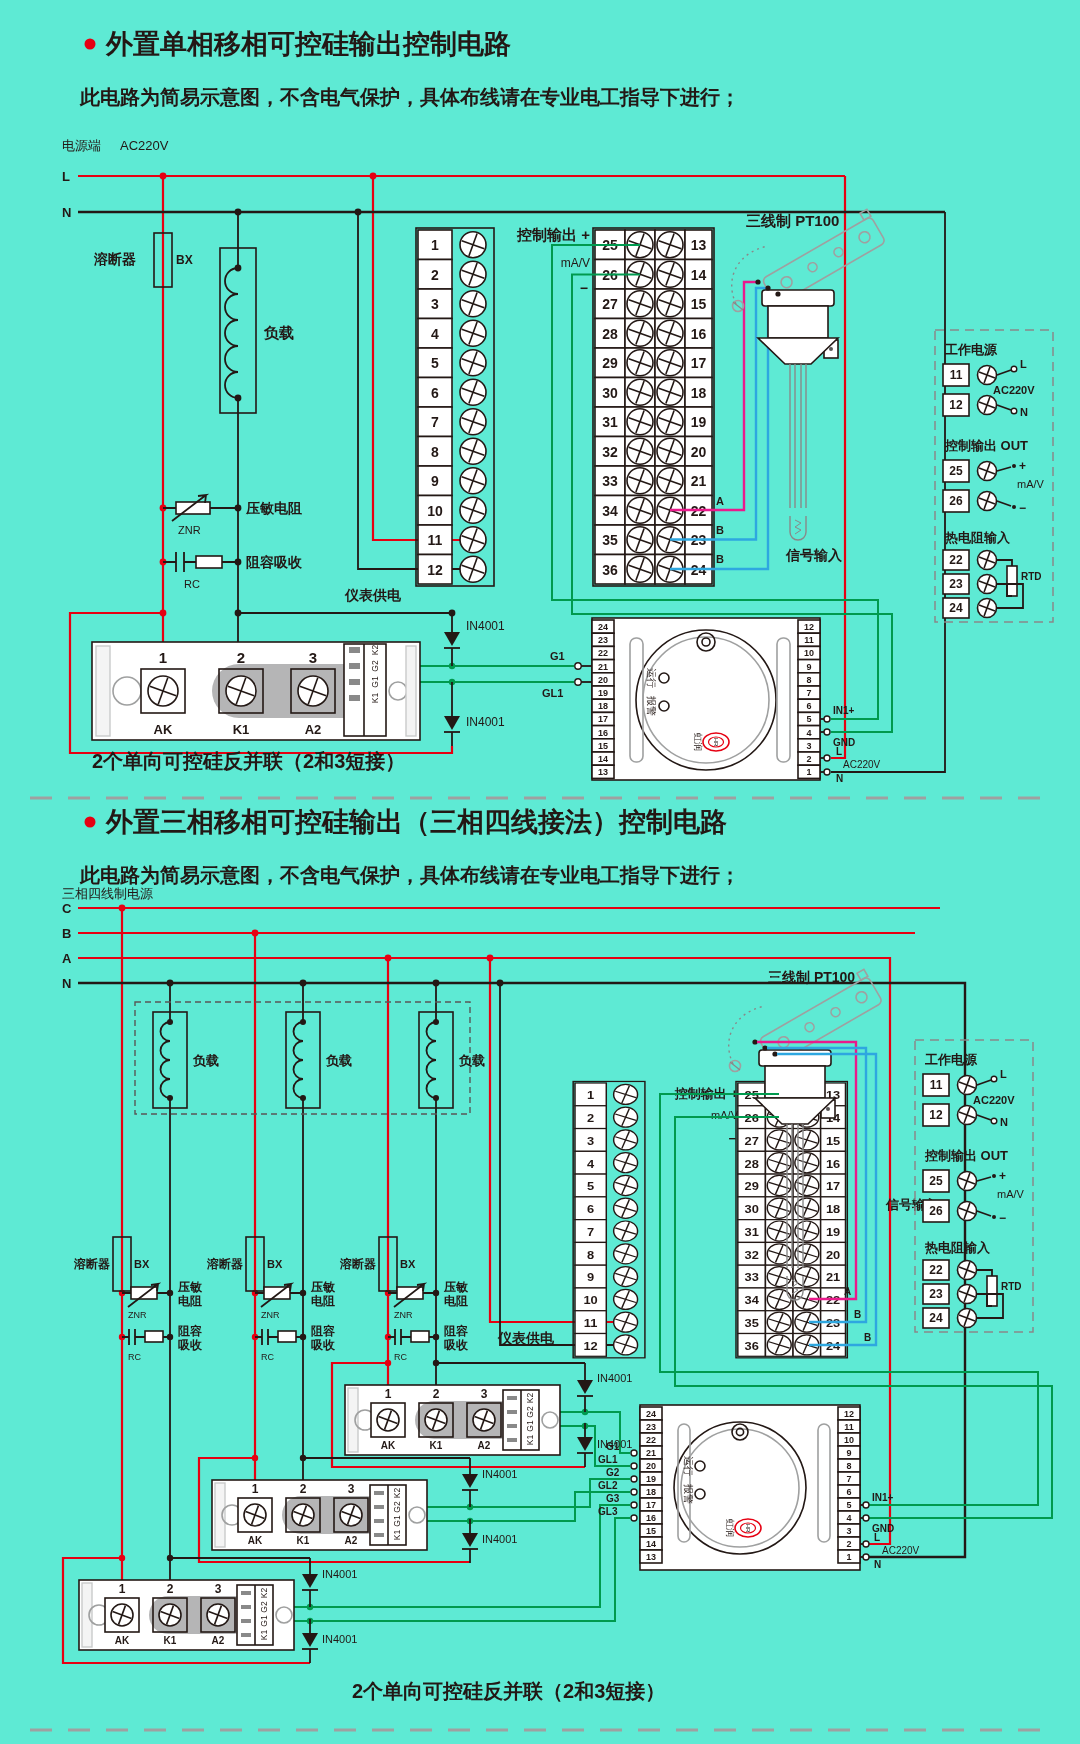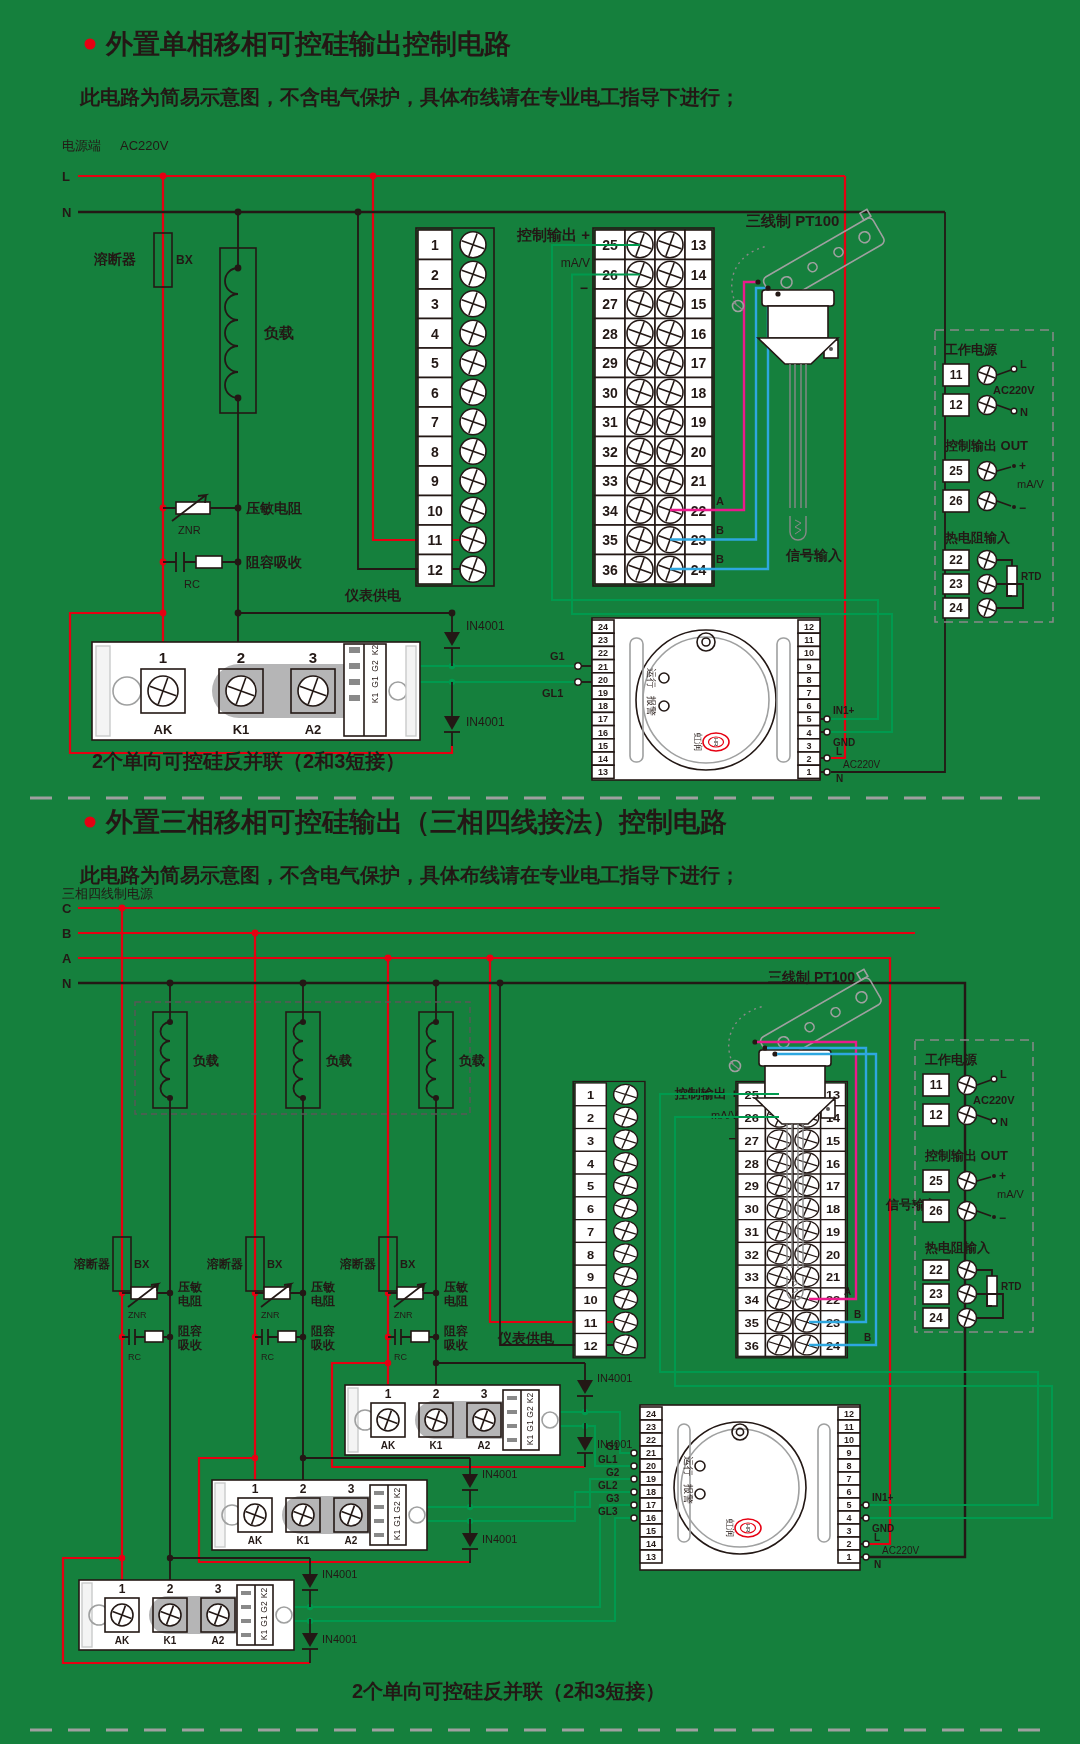--- a/index.html
+++ b/index.html
@@ -1,16 +1,16 @@
 <!DOCTYPE html>
 <html><head>
 <meta charset="utf-8">
 <style>
   html,body{margin:0;padding:0;background:#fff;}
-  .canvas{position:relative;width:1080px;height:1744px;background:#15803d;overflow:hidden;
+  .canvas{position:relative;width:1080px;height:1744px;background:#5eead4;overflow:hidden;
           font-family:"Liberation Sans",sans-serif;}
   svg text{font-family:"Liberation Sans",sans-serif;fill:#231815;}
   .tb{font-weight:bold;}
   .title{font-size:27px;font-weight:bold;}
   .warn{font-size:20px;font-weight:bold;}
   .t15{font-size:15px;}.t14{font-size:14px;}.t13{font-size:13px;}
   .t12{font-size:12px;}.t11{font-size:11px;}.t10{font-size:10px;}.t9{font-size:9px;}.t8{font-size:8.5px;}
   .tn{font-size:14px;font-weight:bold;text-anchor:middle;}
   .ts{font-size:9px;font-weight:bold;text-anchor:middle;}
   .mid{text-anchor:middle;}

